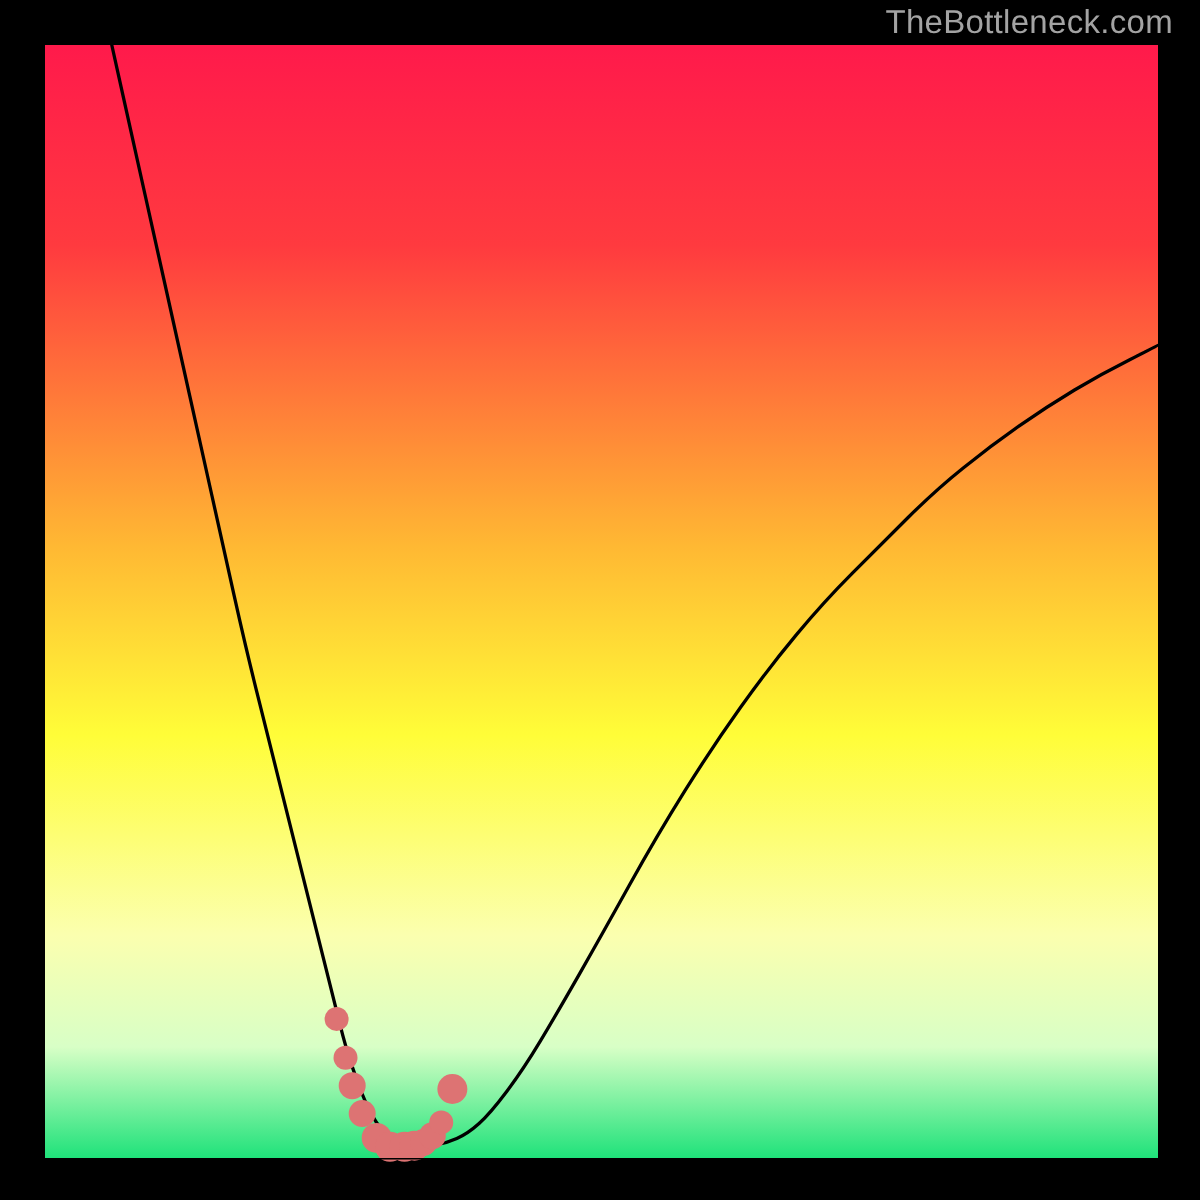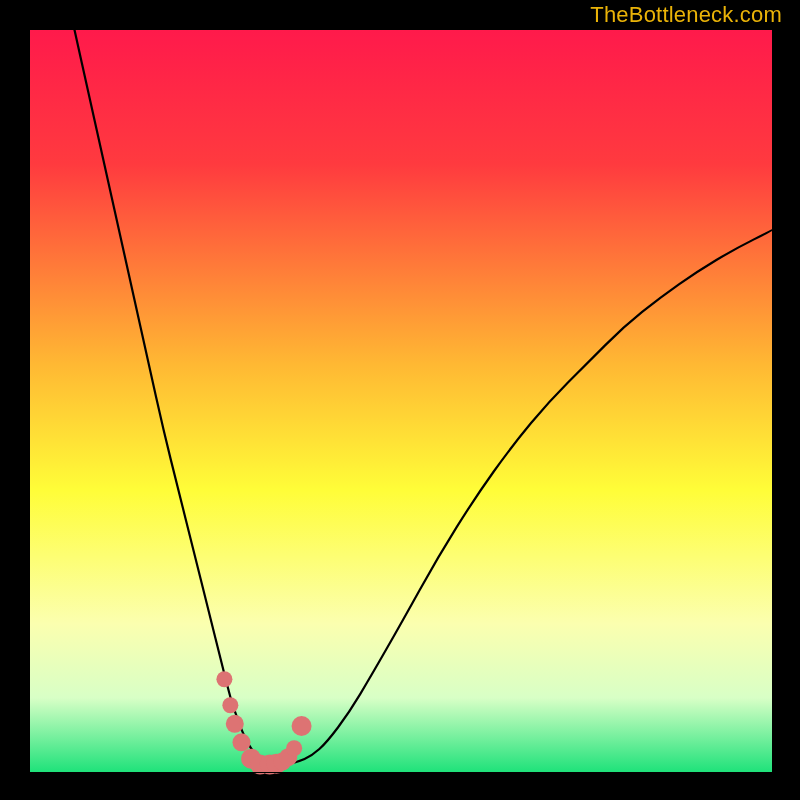--- a/index.html
+++ b/index.html
@@ -14,21 +14,21 @@
   .stage {
     position: relative;
     width: 800px;
     height: 800px;
     background: #000;
   }
   .watermark {
     position: absolute;
     top: 2px;
     right: 18px;
-    color: #eab308;
+    color: #a3a3a3;
     font-size: 22px;
     font-weight: 500;
     letter-spacing: 0.2px;
   }
   svg {
     position: absolute;
     top: 0;
     left: 0;
   }
 </style>

